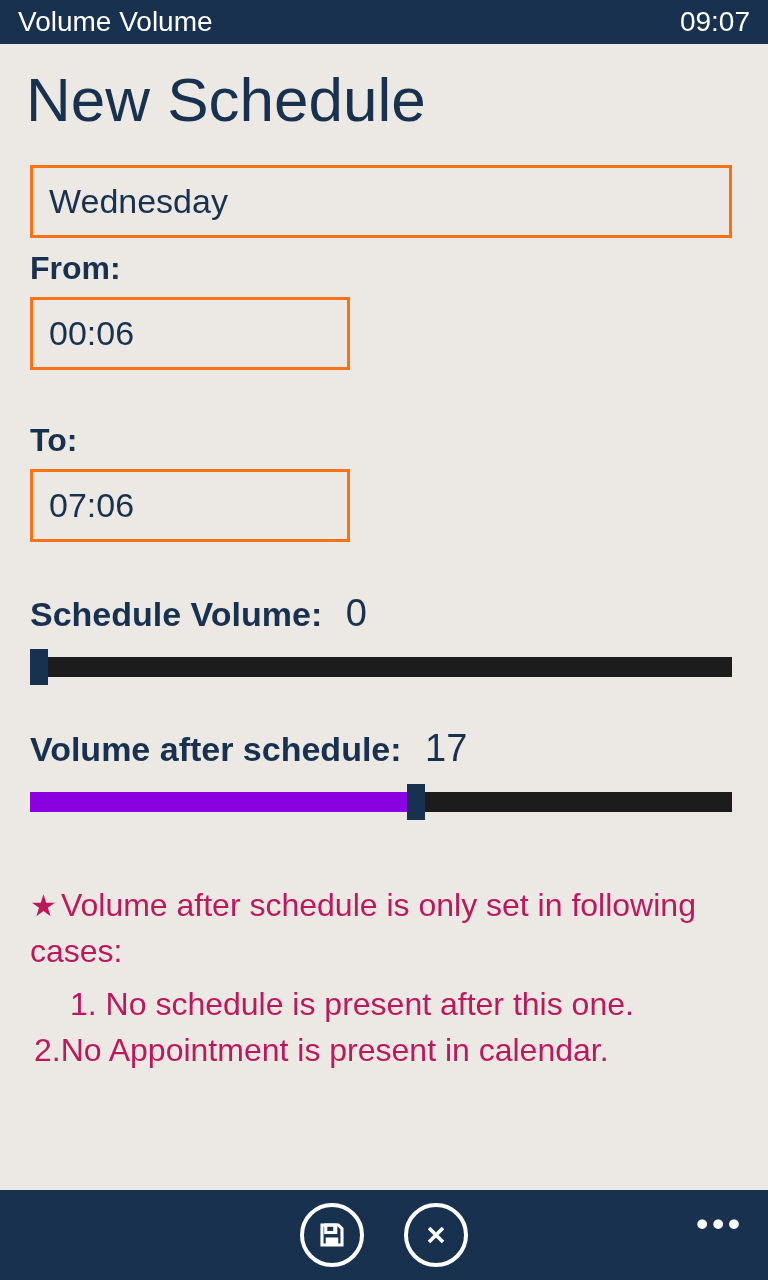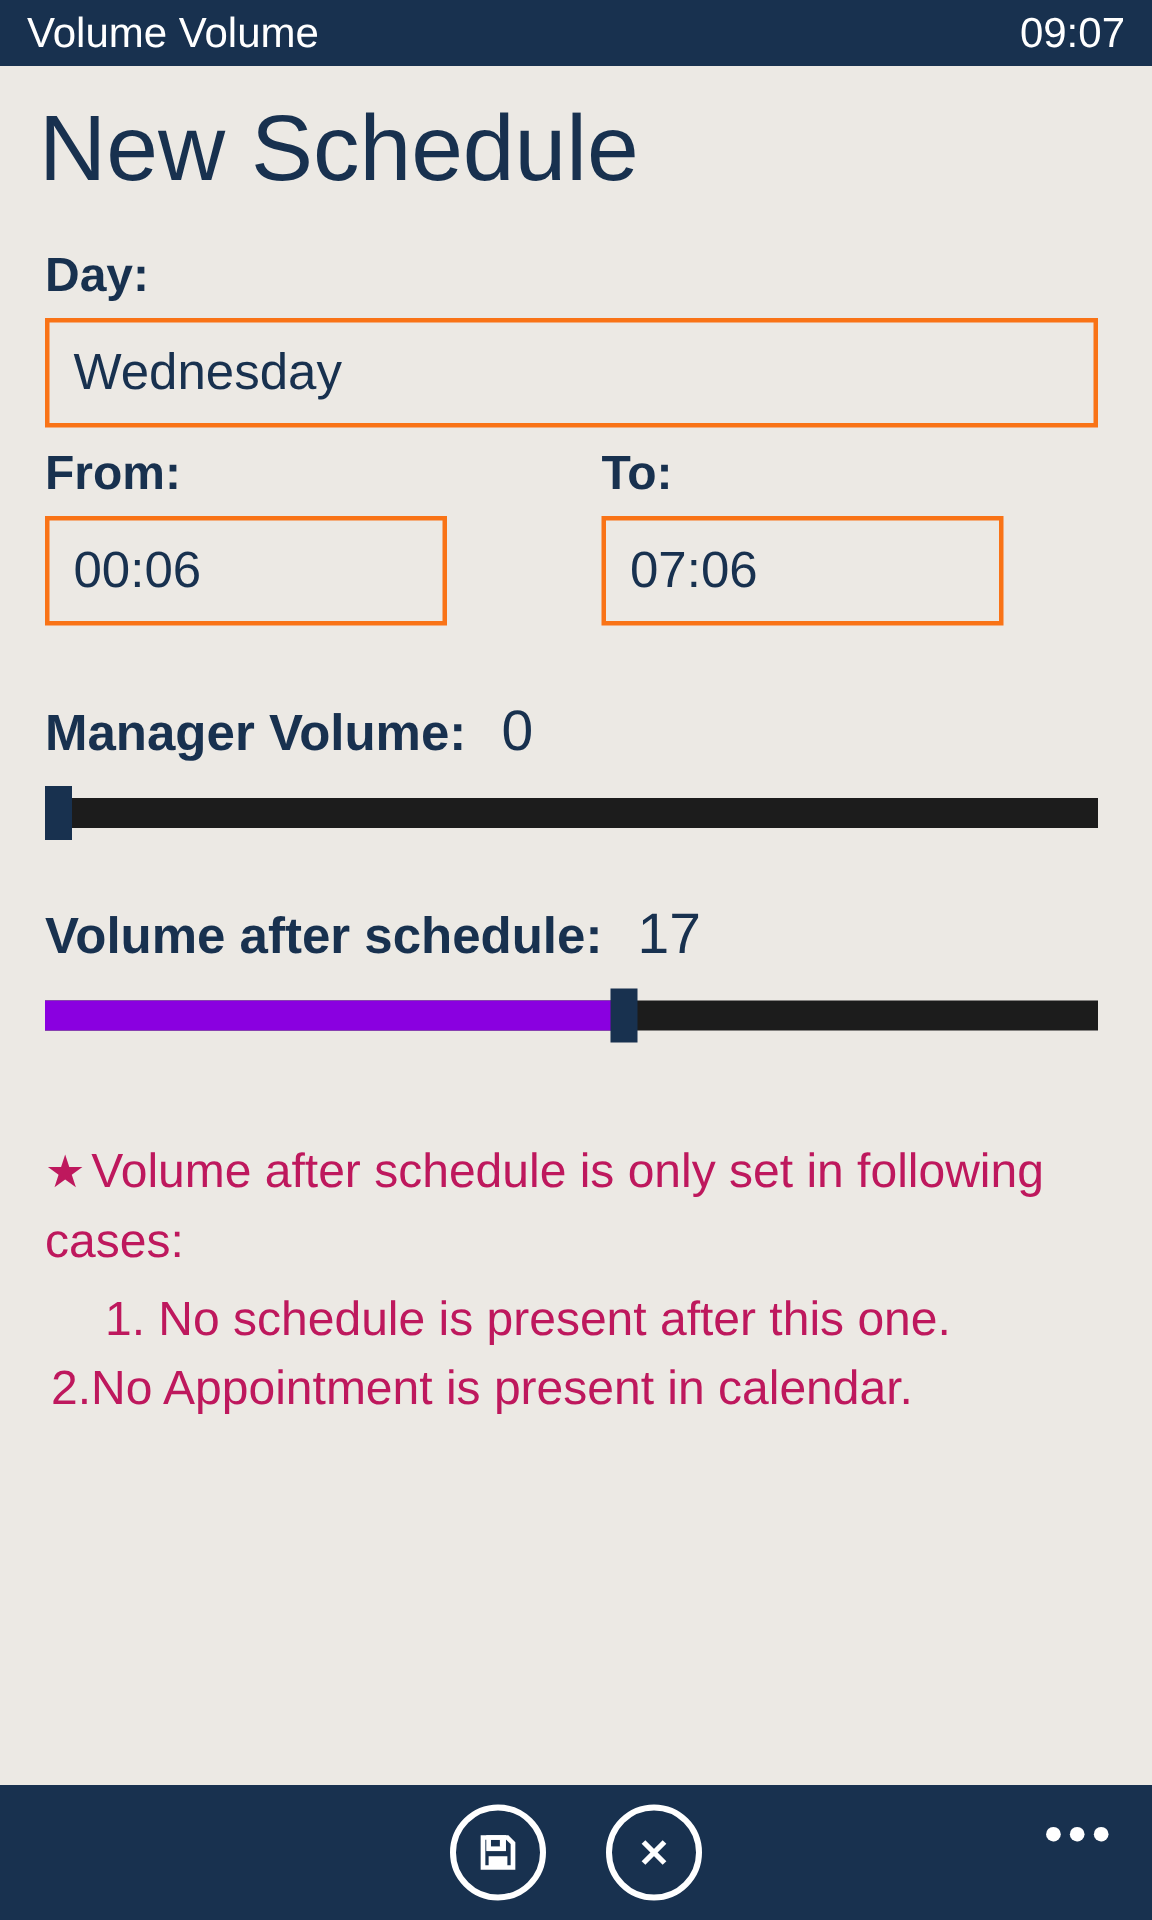--- a/index.html
+++ b/index.html
@@ -43,23 +43,24 @@
     border: 3px solid #f97316;
     background: #ece9e4;
     font-size: 34px;
     color: #18314f;
     padding: 14px 16px;
     width: 100%;
   }
   .row {
     display: flex;
     gap: 40px;
+    flex-direction: column;
   }
   .col { flex: 1; }
-  .col .field-box { width: 268px; }
+  .col .field-box { width: 320px; }
   .slider-label {
     font-size: 34px;
     color: #18314f;
     font-weight: 600;
     margin-top: 50px;
     margin-bottom: 22px;
   }
   .slider-value {
     font-weight: 400;
     margin-left: 14px;
@@ -130,36 +131,35 @@
 <body>
 
 <div class="status-bar">
   <span>Volume Volume</span>
   <span>09:07</span>
 </div>
 
 <div class="content">
   <h1 class="page-title">New Schedule</h1>
 
-  <div class="lbl">Day:</div>
   <div class="field-box">Wednesday</div>
 
   <div class="row">
     <div class="col">
       <div class="lbl">From:</div>
       <div class="field-box">00:06</div>
     </div>
     <div class="col">
       <div class="lbl">To:</div>
       <div class="field-box">07:06</div>
     </div>
   </div>
 
   <div class="slider-label">
-    <span>Manager Volume:</span>
+    <span>Schedule Volume:</span>
     <span class="slider-value">0</span>
   </div>
   <div class="slider">
     <div class="slider-track"></div>
     <div class="slider-fill" style="width:0%"></div>
     <div class="slider-thumb" style="left:0%"></div>
   </div>
 
   <div class="slider-label">
     <span>Volume after schedule:</span>

